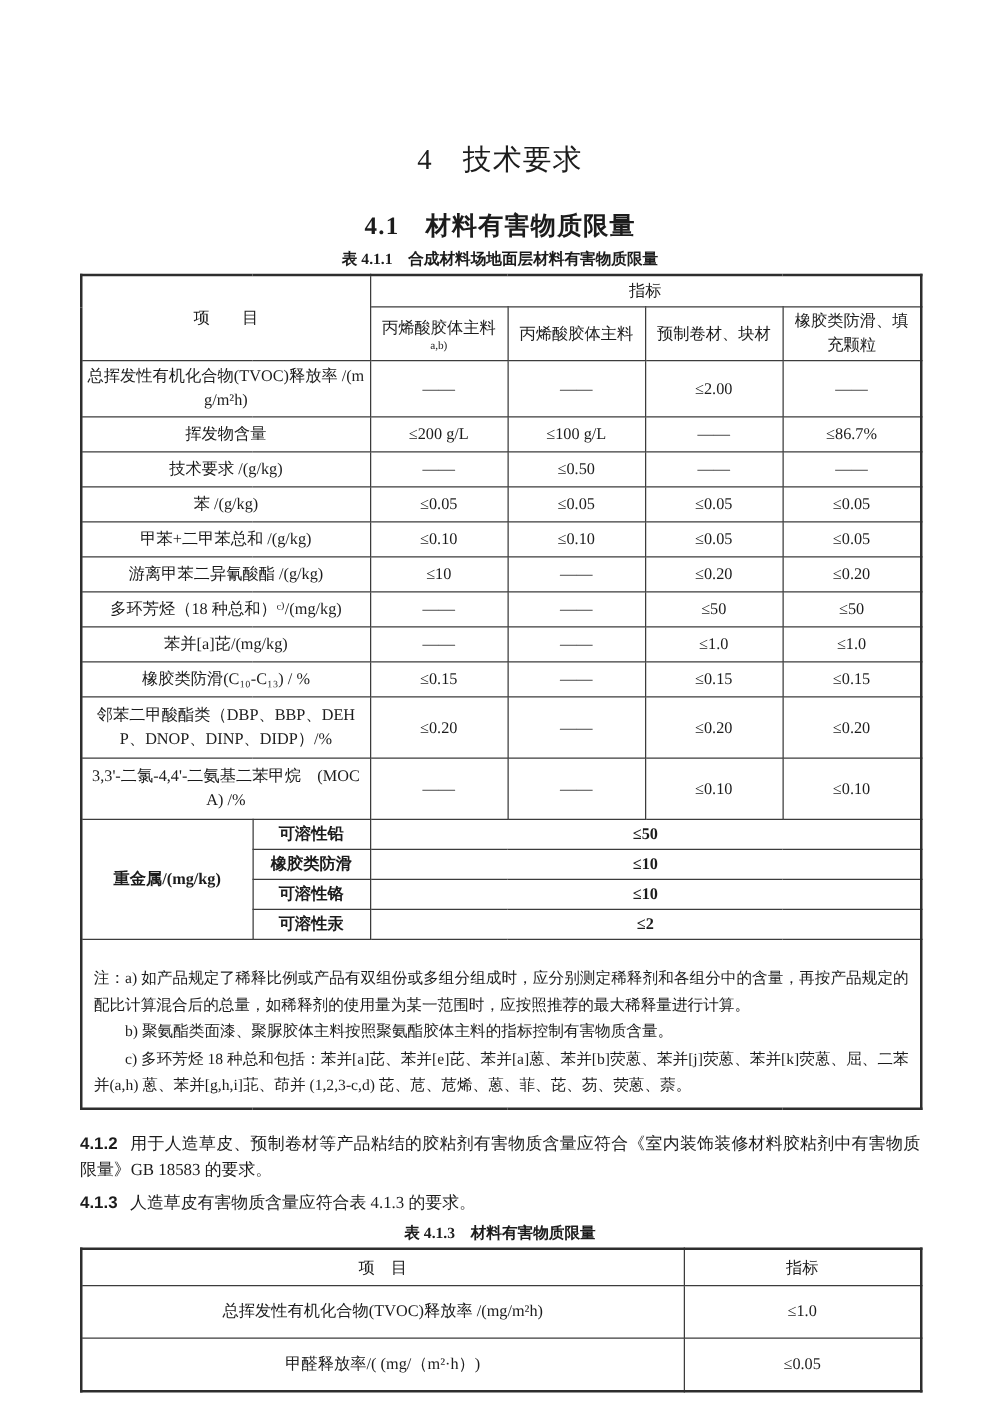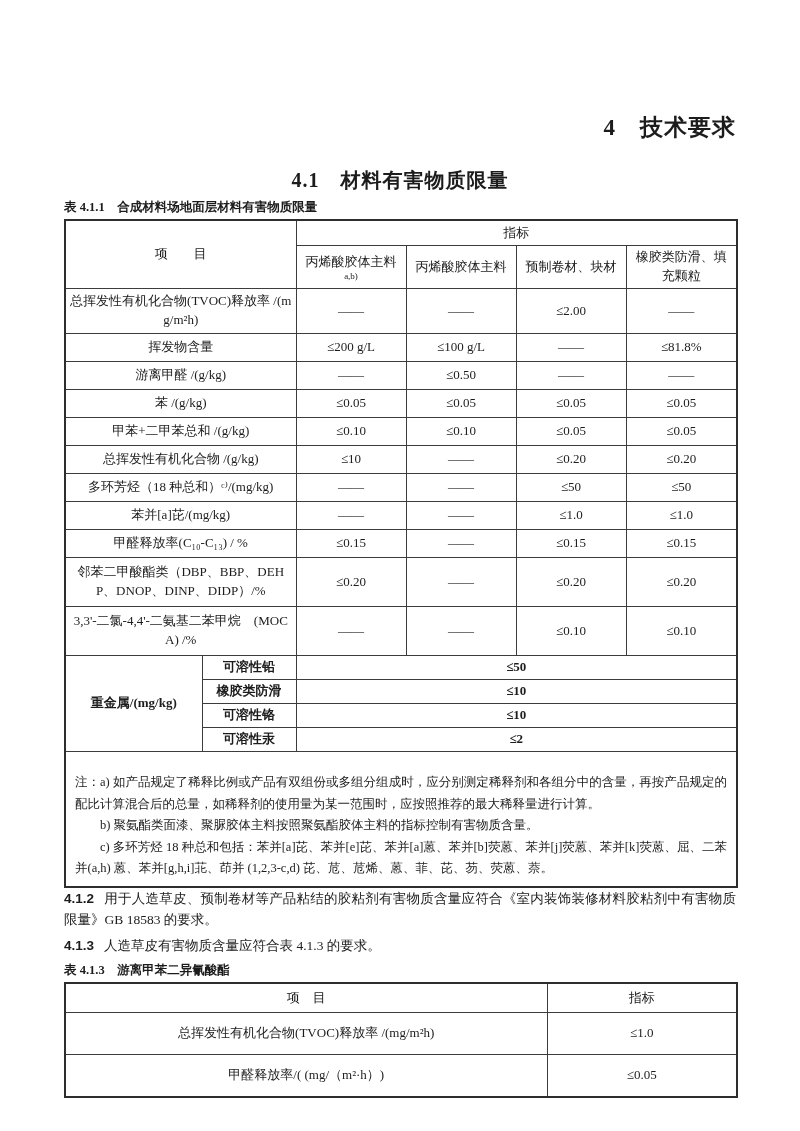--- a/index.html
+++ b/index.html
@@ -4,28 +4,28 @@
 <style>
   html,body{margin:0;padding:0;}
   body{
     width:800px;height:1131px;background:#ffffff;
     font-family:"Liberation Serif","DejaVu Serif",serif;
     color:#1c1c1c;
   }
   .page{position:relative;width:800px;height:1131px;overflow:hidden;background:#fff;}
   .content{width:672px;margin:0 auto;}
 
-  .h1{font-size:23px;font-weight:bold;text-align:right;margin:112px 0 0 0;letter-spacing:1px;}
+  .h1{font-size:23px;font-weight:normal;text-align:center;margin:112px 0 0 0;letter-spacing:1px;}
   .h2{font-size:20px;font-weight:bold;text-align:center;margin:24px 0 0 0;letter-spacing:1px;}
 
   p.clause{font-size:13.5px;line-height:1.62;text-align:justify;margin:20px 0 0 0;}
   p.clause .cnum{font-weight:bold;font-family:"Liberation Sans","DejaVu Sans",sans-serif;margin-right:10px;}
   p.clause-tight{margin-top:4px;}
 
-  .tbl-caption{font-size:12.5px;font-weight:bold;text-align:left;margin:5px 0 3px 0;}
+  .tbl-caption{font-size:12.5px;font-weight:bold;text-align:center;margin:5px 0 3px 0;}
 
   table{border-collapse:collapse;width:672px;table-layout:fixed;}
   table.t1{border:2px solid #2e2e2e;}
   table.t2{border:2px solid #2e2e2e;margin-top:2px;}
   td{
     border:1px solid #3c3c3c;text-align:center;vertical-align:middle;
     font-size:13px;line-height:1.45;padding:2px 4px;word-break:break-all;
   }
   tr.hr1 td{height:20px;}
   tr.hr2 td{height:38px;}
@@ -81,66 +81,66 @@
           <td>——</td>
           <td>——</td>
           <td>≤2.00</td>
           <td>——</td>
         </tr>
         <tr class="r-std">
           <td colspan="2">挥发物含量</td>
           <td>≤200 g/L</td>
           <td>≤100 g/L</td>
           <td>——</td>
-          <td>≤81.8%</td>
-        </tr>
-        <tr class="r-std">
-          <td colspan="2">游离甲醛 /(g/kg)</td>
+          <td>≤86.7%</td>
+        </tr>
+        <tr class="r-std">
+          <td colspan="2">技术要求 /(g/kg)</td>
           <td>——</td>
           <td>≤0.50</td>
           <td>——</td>
           <td>——</td>
         </tr>
         <tr class="r-std">
           <td colspan="2">苯 /(g/kg)</td>
           <td>≤0.05</td>
           <td>≤0.05</td>
           <td>≤0.05</td>
           <td>≤0.05</td>
         </tr>
         <tr class="r-std">
           <td colspan="2">甲苯+二甲苯总和 /(g/kg)</td>
           <td>≤0.10</td>
           <td>≤0.10</td>
           <td>≤0.05</td>
           <td>≤0.05</td>
         </tr>
         <tr class="r-std">
-          <td colspan="2">总挥发性有机化合物 /(g/kg)</td>
+          <td colspan="2">游离甲苯二异氰酸酯 /(g/kg)</td>
           <td>≤10</td>
           <td>——</td>
           <td>≤0.20</td>
           <td>≤0.20</td>
         </tr>
         <tr class="r-std">
           <td colspan="2">多环芳烃（18 种总和）ᶜ⁾/(mg/kg)</td>
           <td>——</td>
           <td>——</td>
           <td>≤50</td>
           <td>≤50</td>
         </tr>
         <tr class="r-std">
           <td colspan="2">苯并[a]芘/(mg/kg)</td>
           <td>——</td>
           <td>——</td>
           <td>≤1.0</td>
           <td>≤1.0</td>
         </tr>
         <tr class="r-std">
-          <td colspan="2">甲醛释放率(C₁₀-C₁₃) / %</td>
+          <td colspan="2">橡胶类防滑(C₁₀-C₁₃) / %</td>
           <td>≤0.15</td>
           <td>——</td>
           <td>≤0.15</td>
           <td>≤0.15</td>
         </tr>
         <tr class="r-two">
           <td colspan="2">邻苯二甲酸酯类（DBP、BBP、DEHP、DNOP、DINP、DIDP）/%</td>
           <td>≤0.20</td>
           <td>——</td>
           <td>≤0.20</td>
@@ -175,24 +175,24 @@
         <tr>
           <td colspan="6" class="notes">
             <p>注：a) 如产品规定了稀释比例或产品有双组份或多组分组成时，应分别测定稀释剂和各组分中的含量，再按产品规定的配比计算混合后的总量，如稀释剂的使用量为某一范围时，应按照推荐的最大稀释量进行计算。</p>
             <p class="ind">b) 聚氨酯类面漆、聚脲胶体主料按照聚氨酯胶体主料的指标控制有害物质含量。</p>
             <p class="ind">c) 多环芳烃 18 种总和包括：苯并[a]芘、苯并[e]芘、苯并[a]蒽、苯并[b]荧蒽、苯并[j]荧蒽、苯并[k]荧蒽、屈、二苯并(a,h) 蒽、苯并[g,h,i]苝、茚并 (1,2,3-c,d) 芘、苊、苊烯、蒽、菲、芘、芴、荧蒽、萘。</p>
           </td>
         </tr>
       </tbody>
     </table>
 
-    <p class="clause" style="margin-top:0;"><span class="cnum">4.1.2</span><span>用于人造草皮、预制卷材等产品粘结的胶粘剂有害物质含量应符合《室内装饰装修材料胶粘剂中有害物质限量》GB 18583 的要求。</span></p>
+    <p class="clause" style="margin-top:16px;"><span class="cnum">4.1.2</span><span>用于人造草皮、预制卷材等产品粘结的胶粘剂有害物质含量应符合《室内装饰装修材料胶粘剂中有害物质限量》GB 18583 的要求。</span></p>
     <p class="clause clause-tight"><span class="cnum">4.1.3</span><span>人造草皮有害物质含量应符合表 4.1.3 的要求。</span></p>
 
-    <div class="tbl-caption">表 4.1.3　游离甲苯二异氰酸酯</div>
+    <div class="tbl-caption">表 4.1.3　材料有害物质限量</div>
 
     <table class="t2">
       <colgroup>
           <col style="width:482px">
           <col style="width:190px">
         </colgroup>
       <tbody>
         <tr class="hdr">
           <td>项　目</td>
           <td>指标</td>

